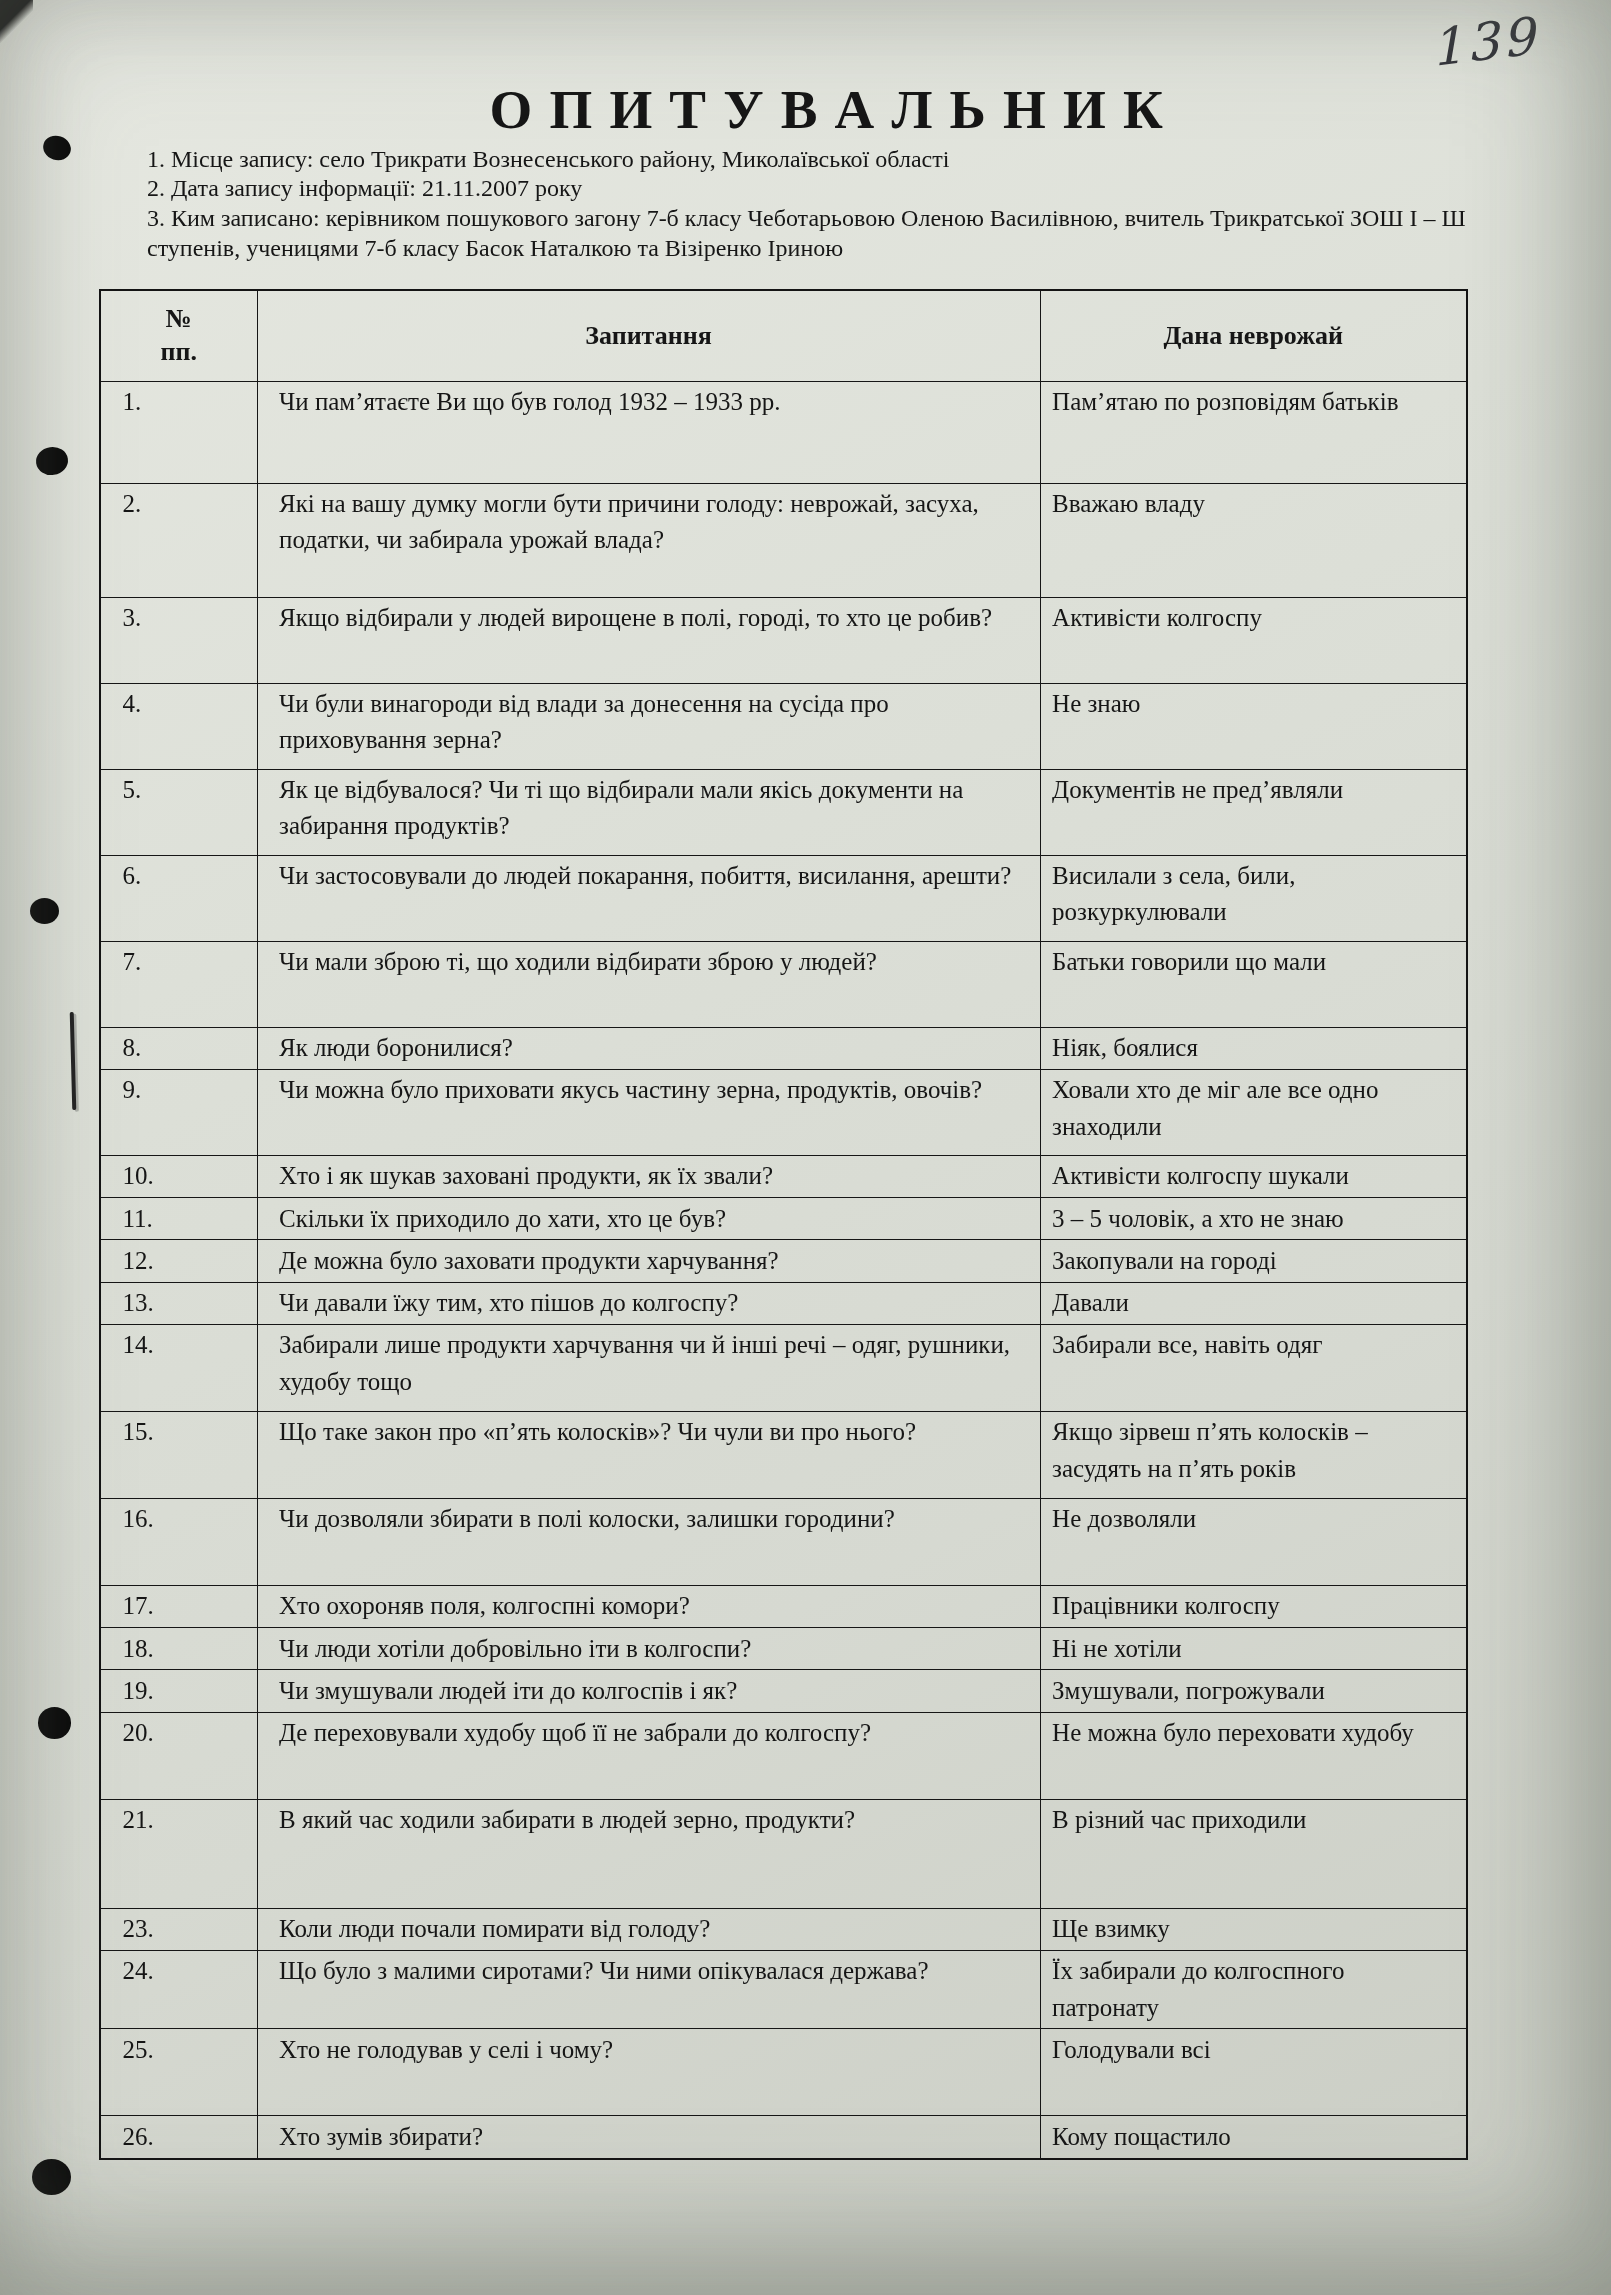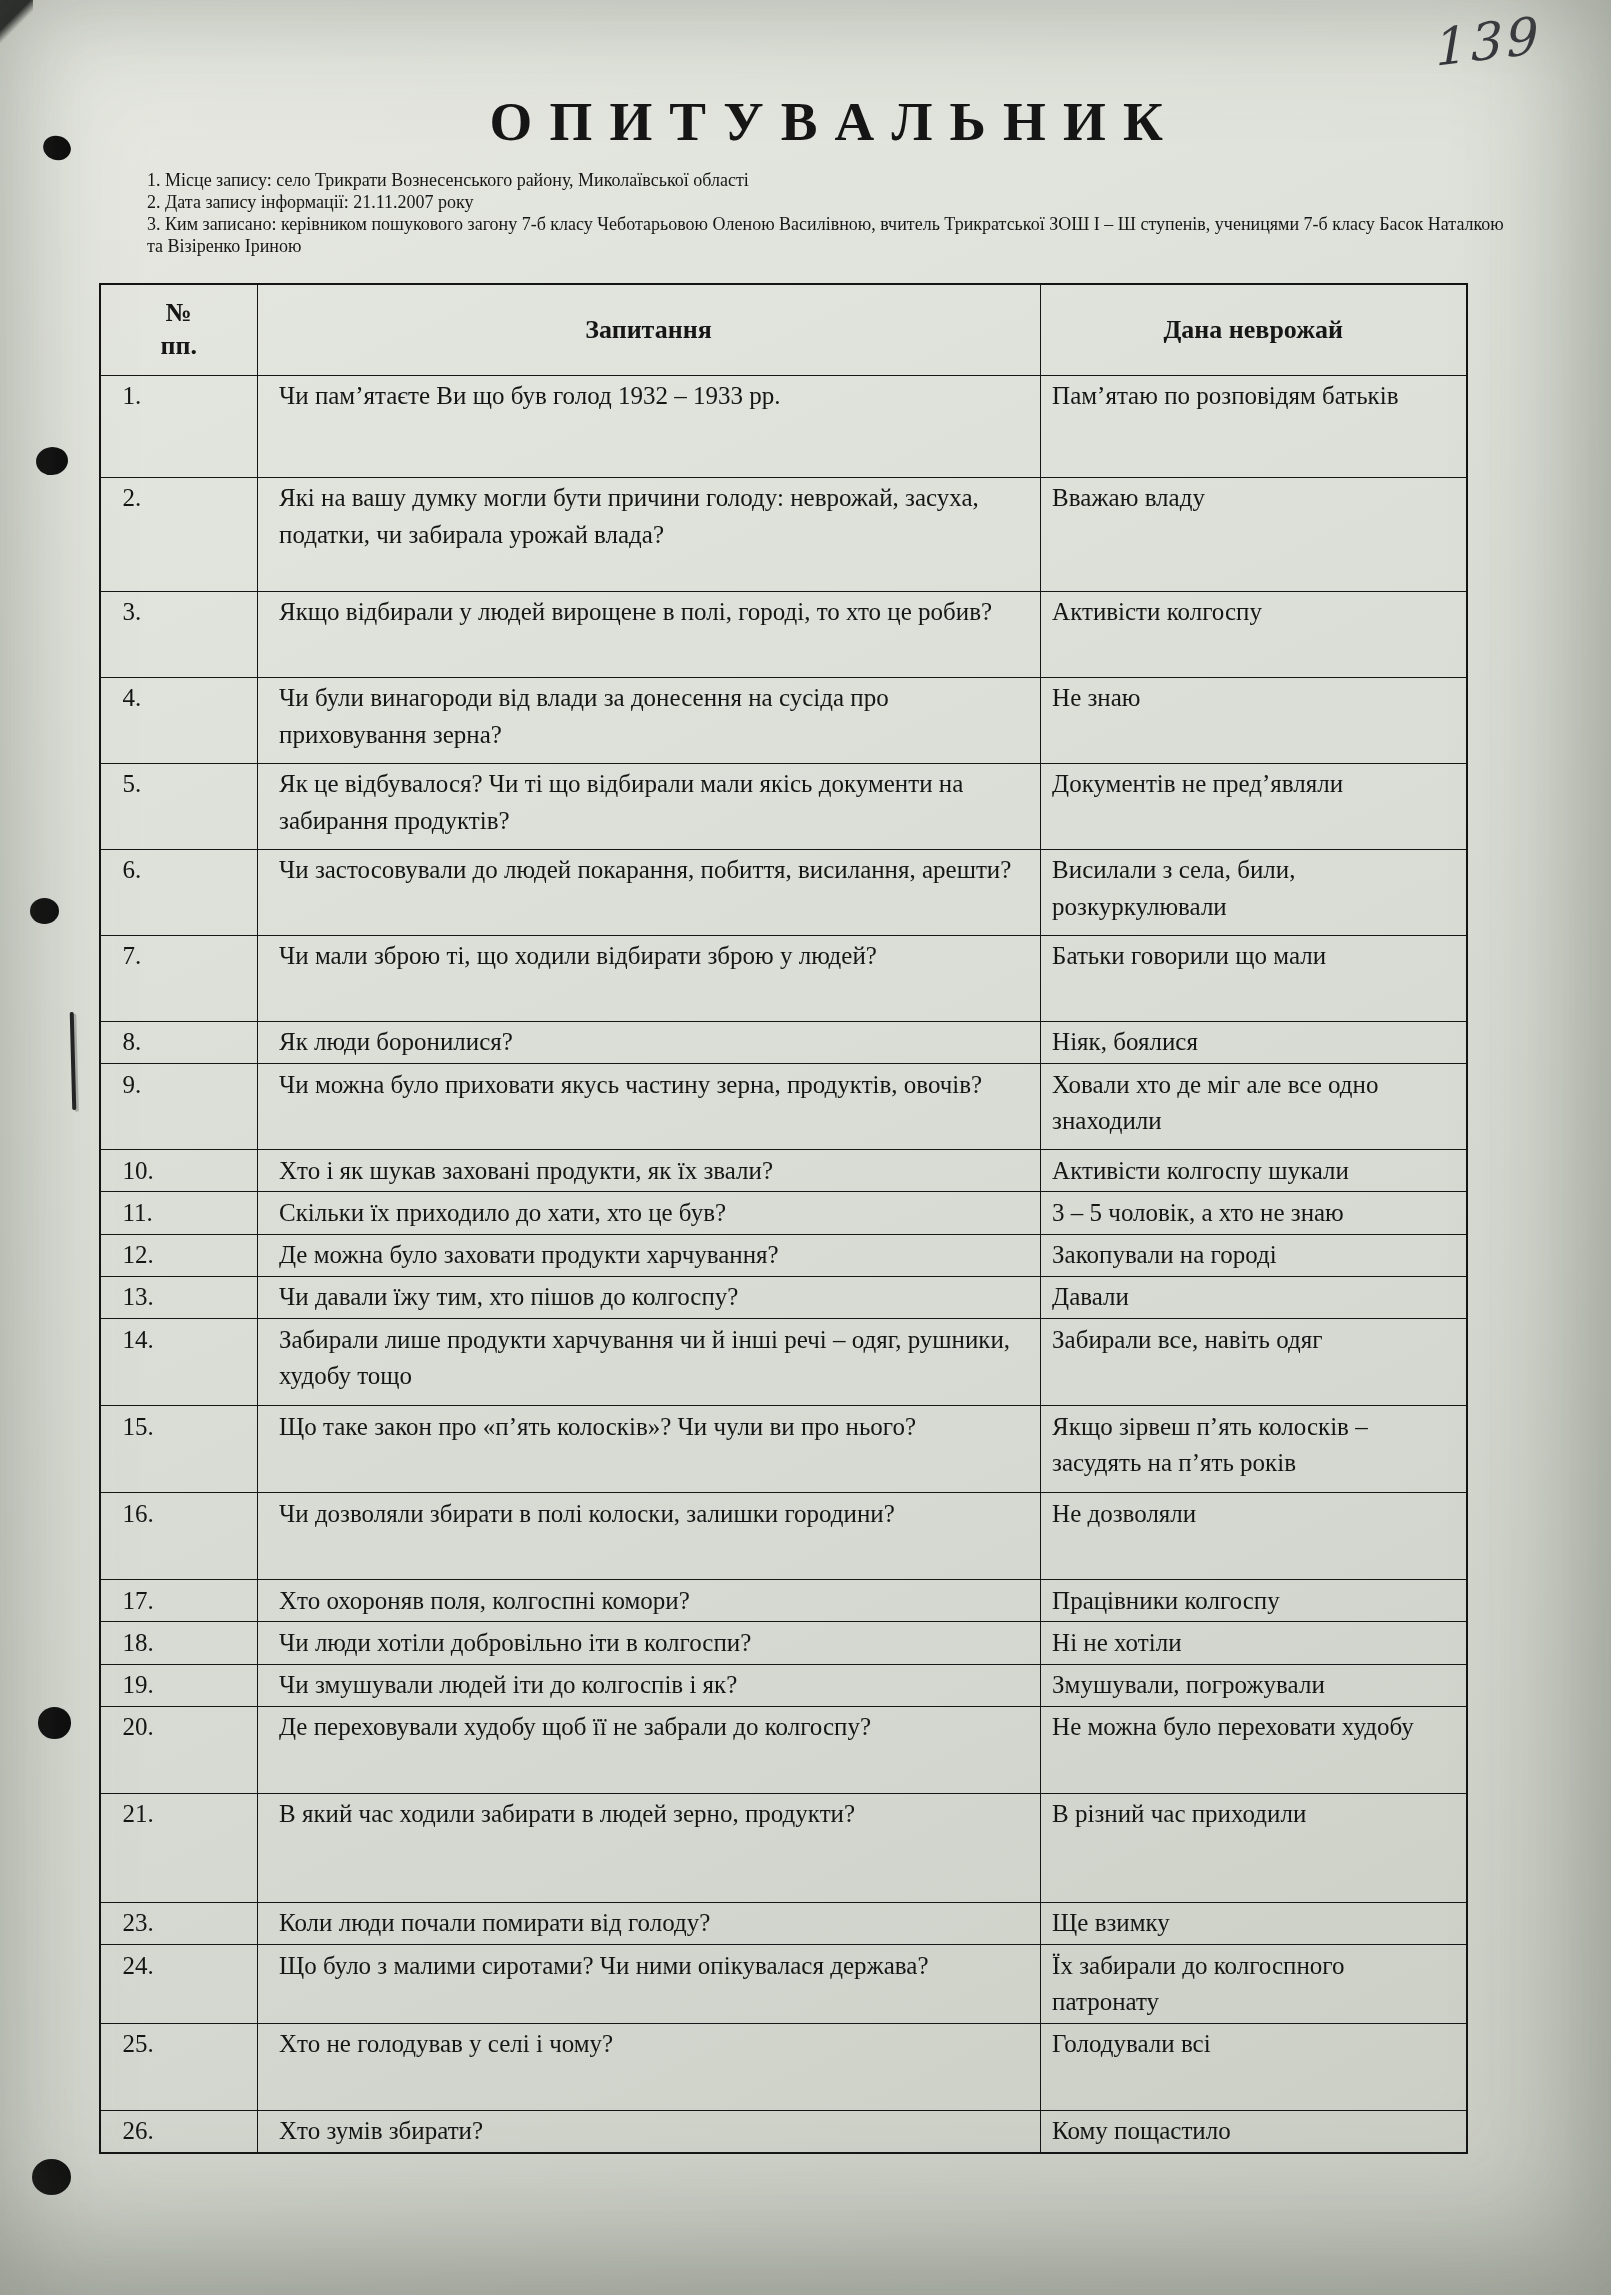--- a/index.html
+++ b/index.html
@@ -32,30 +32,30 @@
     box-shadow:2.5px 1.7px 0 rgba(30,30,30,.25);
   }
   .pagenum{
     position:absolute;left:1435px;top:11.6px;
     font-family:"DejaVu Serif", serif;font-style:italic;font-weight:500;
     font-size:51px;color:#34353b;letter-spacing:3.3px;
     transform:rotate(-7deg) skewX(-6deg);
   }
   .content{position:absolute;left:147px;top:76px;width:1360px;}
   h1.title{
-    margin:16px;text-align:center;
+    margin:4px;text-align:center;
     font-size:55px;font-weight:bold;letter-spacing:1.7px;line-height:1.1;
     white-space:nowrap;
   }
   h2.subtitle{
     margin:8.3px 0 6.6px 0;text-align:center;
     font-size:33px;font-weight:bold;line-height:1.15;
   }
   .meta p{
-    margin:0;font-size:18px;line-height:1.24;text-align:left;
+    margin:0;font-size:24px;line-height:1.24;text-align:left;
   }
   table.qtable{
     border-collapse:collapse;table-layout:fixed;
     width:1367px;margin:25px 0 0 -48px;
     border:2.5px solid #141414;
   }
   .qtable col.c-num{width:157px;}
   .qtable col.c-q{width:783px;}
   .qtable col.c-a{width:427px;}
   .qtable th,.qtable td{

